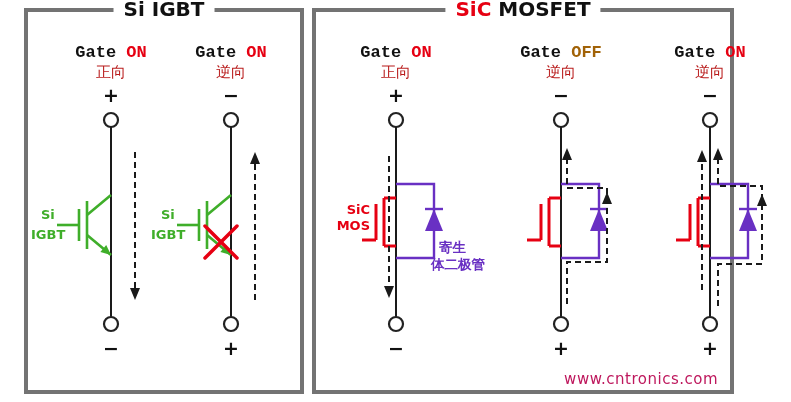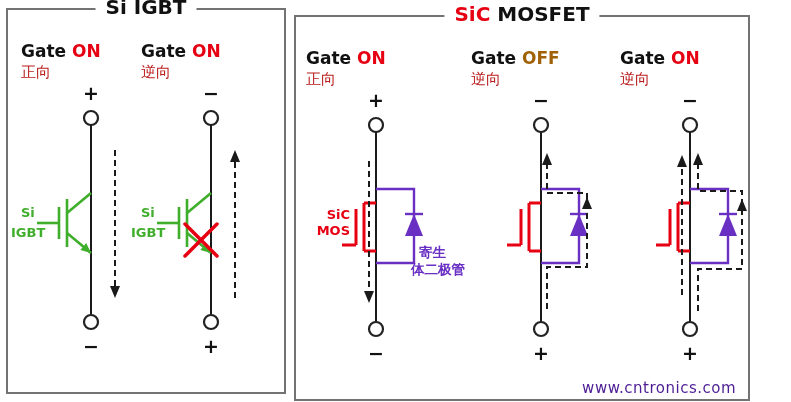--- a/index.html
+++ b/index.html
@@ -1,52 +1,52 @@
 <!DOCTYPE html>
 <html><head>
 <meta charset="utf-8">
 <style>
   * { margin:0; padding:0; box-sizing:border-box; }
   html,body { background:#ffffff; }
   body {
     width:791px; height:402px; position:relative; overflow:hidden;
     font-family:"DejaVu Sans","Liberation Sans",sans-serif; color:#111;
   }
-  .panel { position:absolute; border:2px solid #737373; background:#fff; }
+  .panel { position:absolute; border:4px solid #737373; background:#fff;margin-left:18px; }
   .panel-left  { left:6px;   top:8px; width:280px; height:386px; }
-  .panel-right { left:294px; top:15px; width:456px; height:386px; }
+  .panel-right { left:294px; top:8px; width:422px; height:386px; }
   .panel-title {
     position:absolute; top:-15px; left:50%; transform:translateX(-50%);
     background:#fff; padding:0 10px; font-size:20px; font-weight:bold;
     white-space:nowrap; color:#111;
   }
   .accent { color:#e60012; }
   .circuit { position:absolute; top:30px; }
-  .hdr { width:140px; text-align:left; }
+  .hdr { width:140px; text-align:center;font-family:Liberation Mono, monospace; }
   .hdr-l1 { font-size:17px; font-weight:bold; line-height:22px; color:#111; }
   .hdr-l2 { font-size:15px; line-height:20px; color:#b91c1c; }
   .state-on { color:#e60012; }
   .state-off { color:#a16207; }
   svg { display:block; }
   .wire { stroke:#1a1a1a; stroke-width:2; fill:none; }
   .term { stroke:#222222; stroke-width:2.2; fill:#ffffff; }
   .grn  { stroke:#3fae2a; stroke-width:2.6; fill:none; }
   .redl { stroke:#e60012; stroke-width:3; fill:none; }
   .pur  { stroke:#6930c3; stroke-width:2.4; fill:none; }
   .dash { stroke:#1a1a1a; stroke-width:2; fill:none; stroke-dasharray:6 4; }
   .ah   { fill:#1a1a1a; stroke:none; }
   .sign { font-size:19px; font-weight:bold; fill:#111; text-anchor:middle;
           font-family:"DejaVu Sans","Liberation Sans",sans-serif; }
   .lbl-g { font-size:13px; font-weight:bold; fill:#3fae2a; }
   .lbl-r { font-size:13px; font-weight:bold; fill:#e60012; }
   .lbl-p { font-size:13.5px; font-weight:bold; fill:#6930c3; }
   .xmark { stroke:#e60012; stroke-width:3.5; stroke-linecap:round; }
   .watermark {
     position:absolute; right:12px; bottom:2px; font-size:15px;
-    color:#4c1d95; letter-spacing:0.5px;
+    color:#be185d; letter-spacing:0.5px;
   }
 </style>
 </head>
 <body>
 
 <div class="panel panel-left">
   <div class="panel-title">
     <span>Si IGBT</span>
   </div>
 

